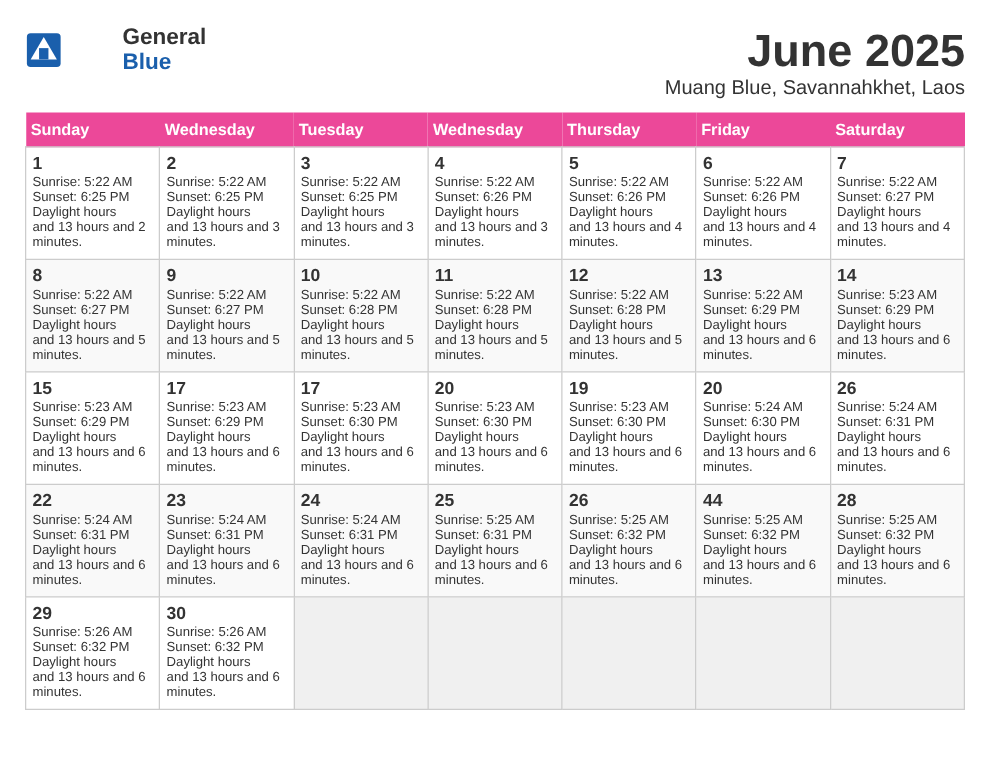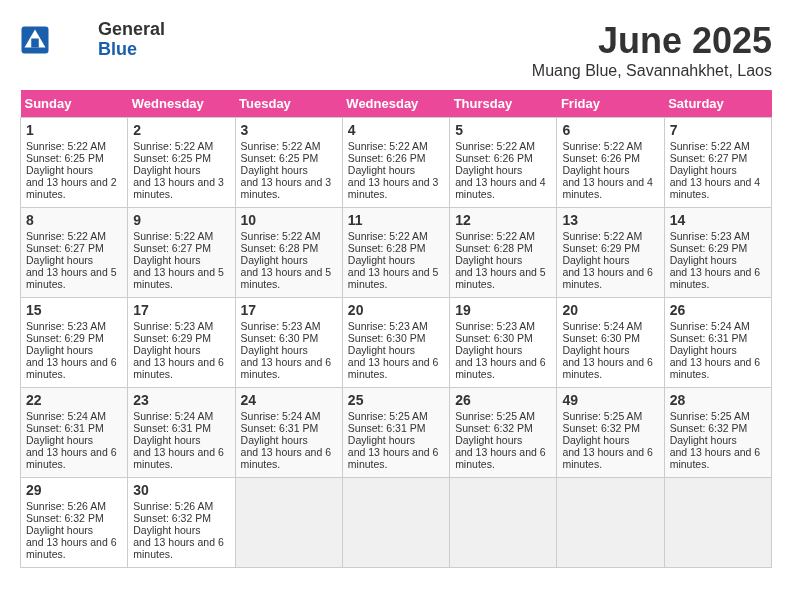--- a/index.html
+++ b/index.html
@@ -298,21 +298,21 @@
         <span>and 13 hours and 6 minutes.</span>
       </td>
         <td>
         <span class="day-num">26</span>
         <span>Sunrise: 5:25 AM</span><br>
         <span>Sunset: 6:32 PM</span><br>
         <span>Daylight hours</span><br>
         <span>and 13 hours and 6 minutes.</span>
       </td>
         <td>
-        <span class="day-num">49</span>
+        <span class="day-num">44</span>
         <span>Sunrise: 5:25 AM</span><br>
         <span>Sunset: 6:32 PM</span><br>
         <span>Daylight hours</span><br>
         <span>and 13 hours and 6 minutes.</span>
       </td>
         <td>
         <span class="day-num">28</span>
         <span>Sunrise: 5:25 AM</span><br>
         <span>Sunset: 6:32 PM</span><br>
         <span>Daylight hours</span><br>

